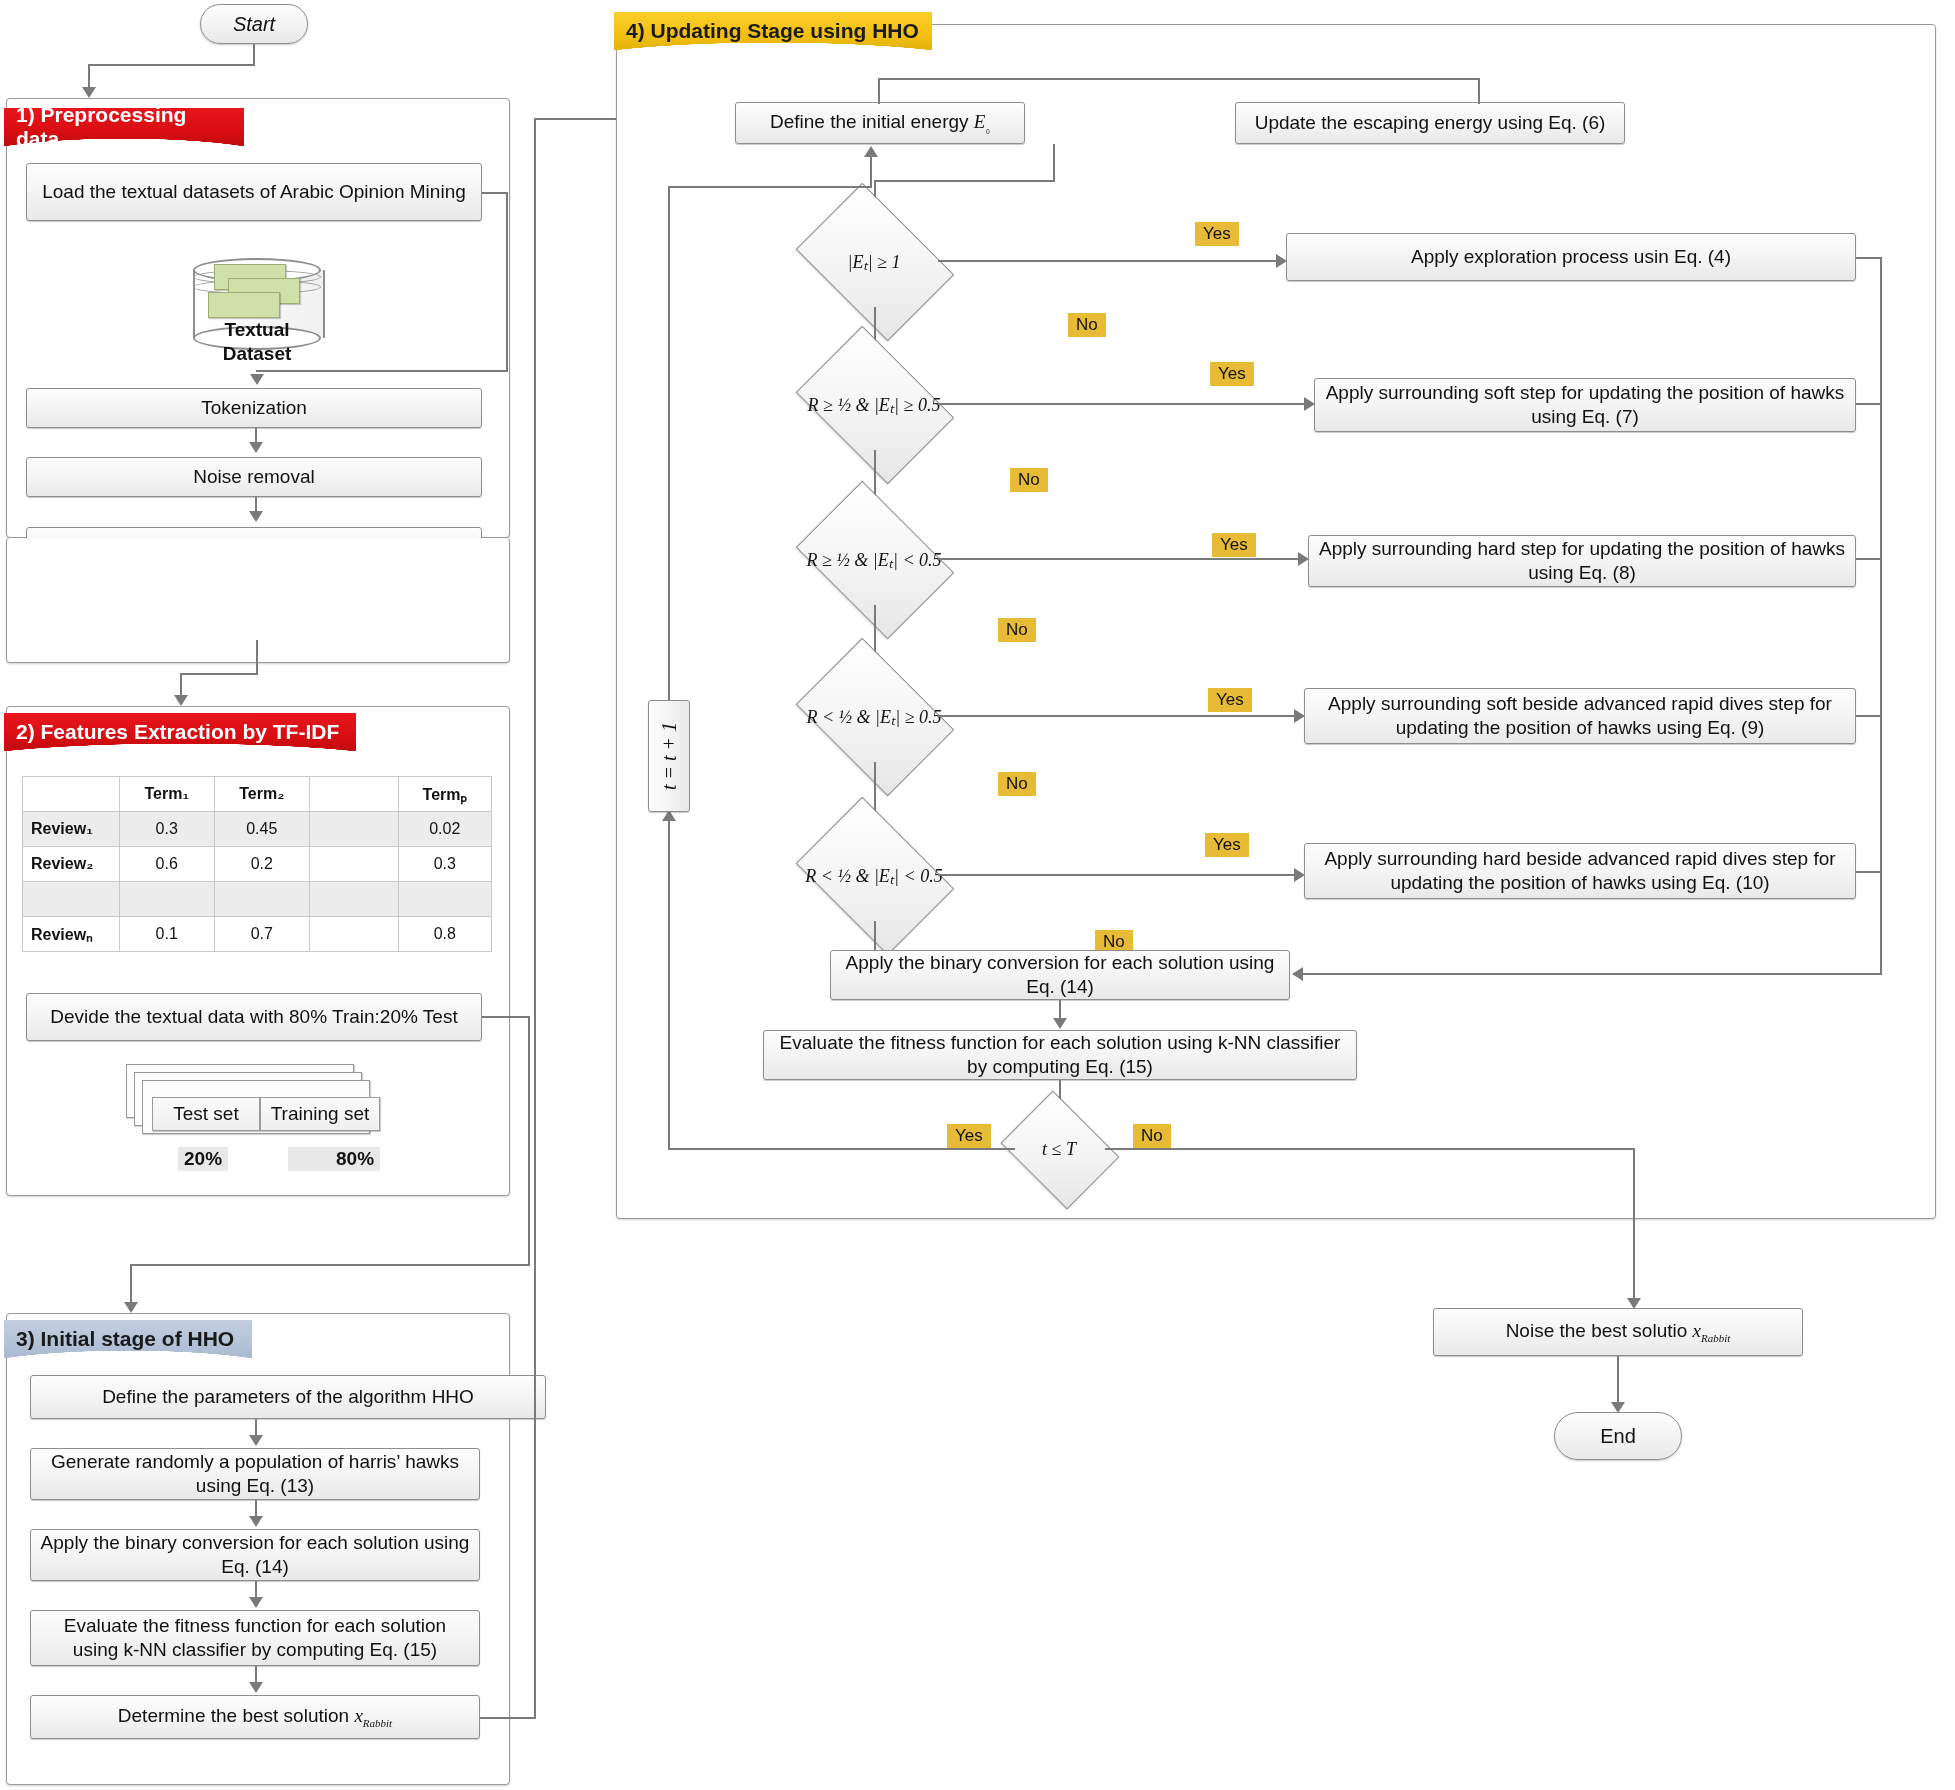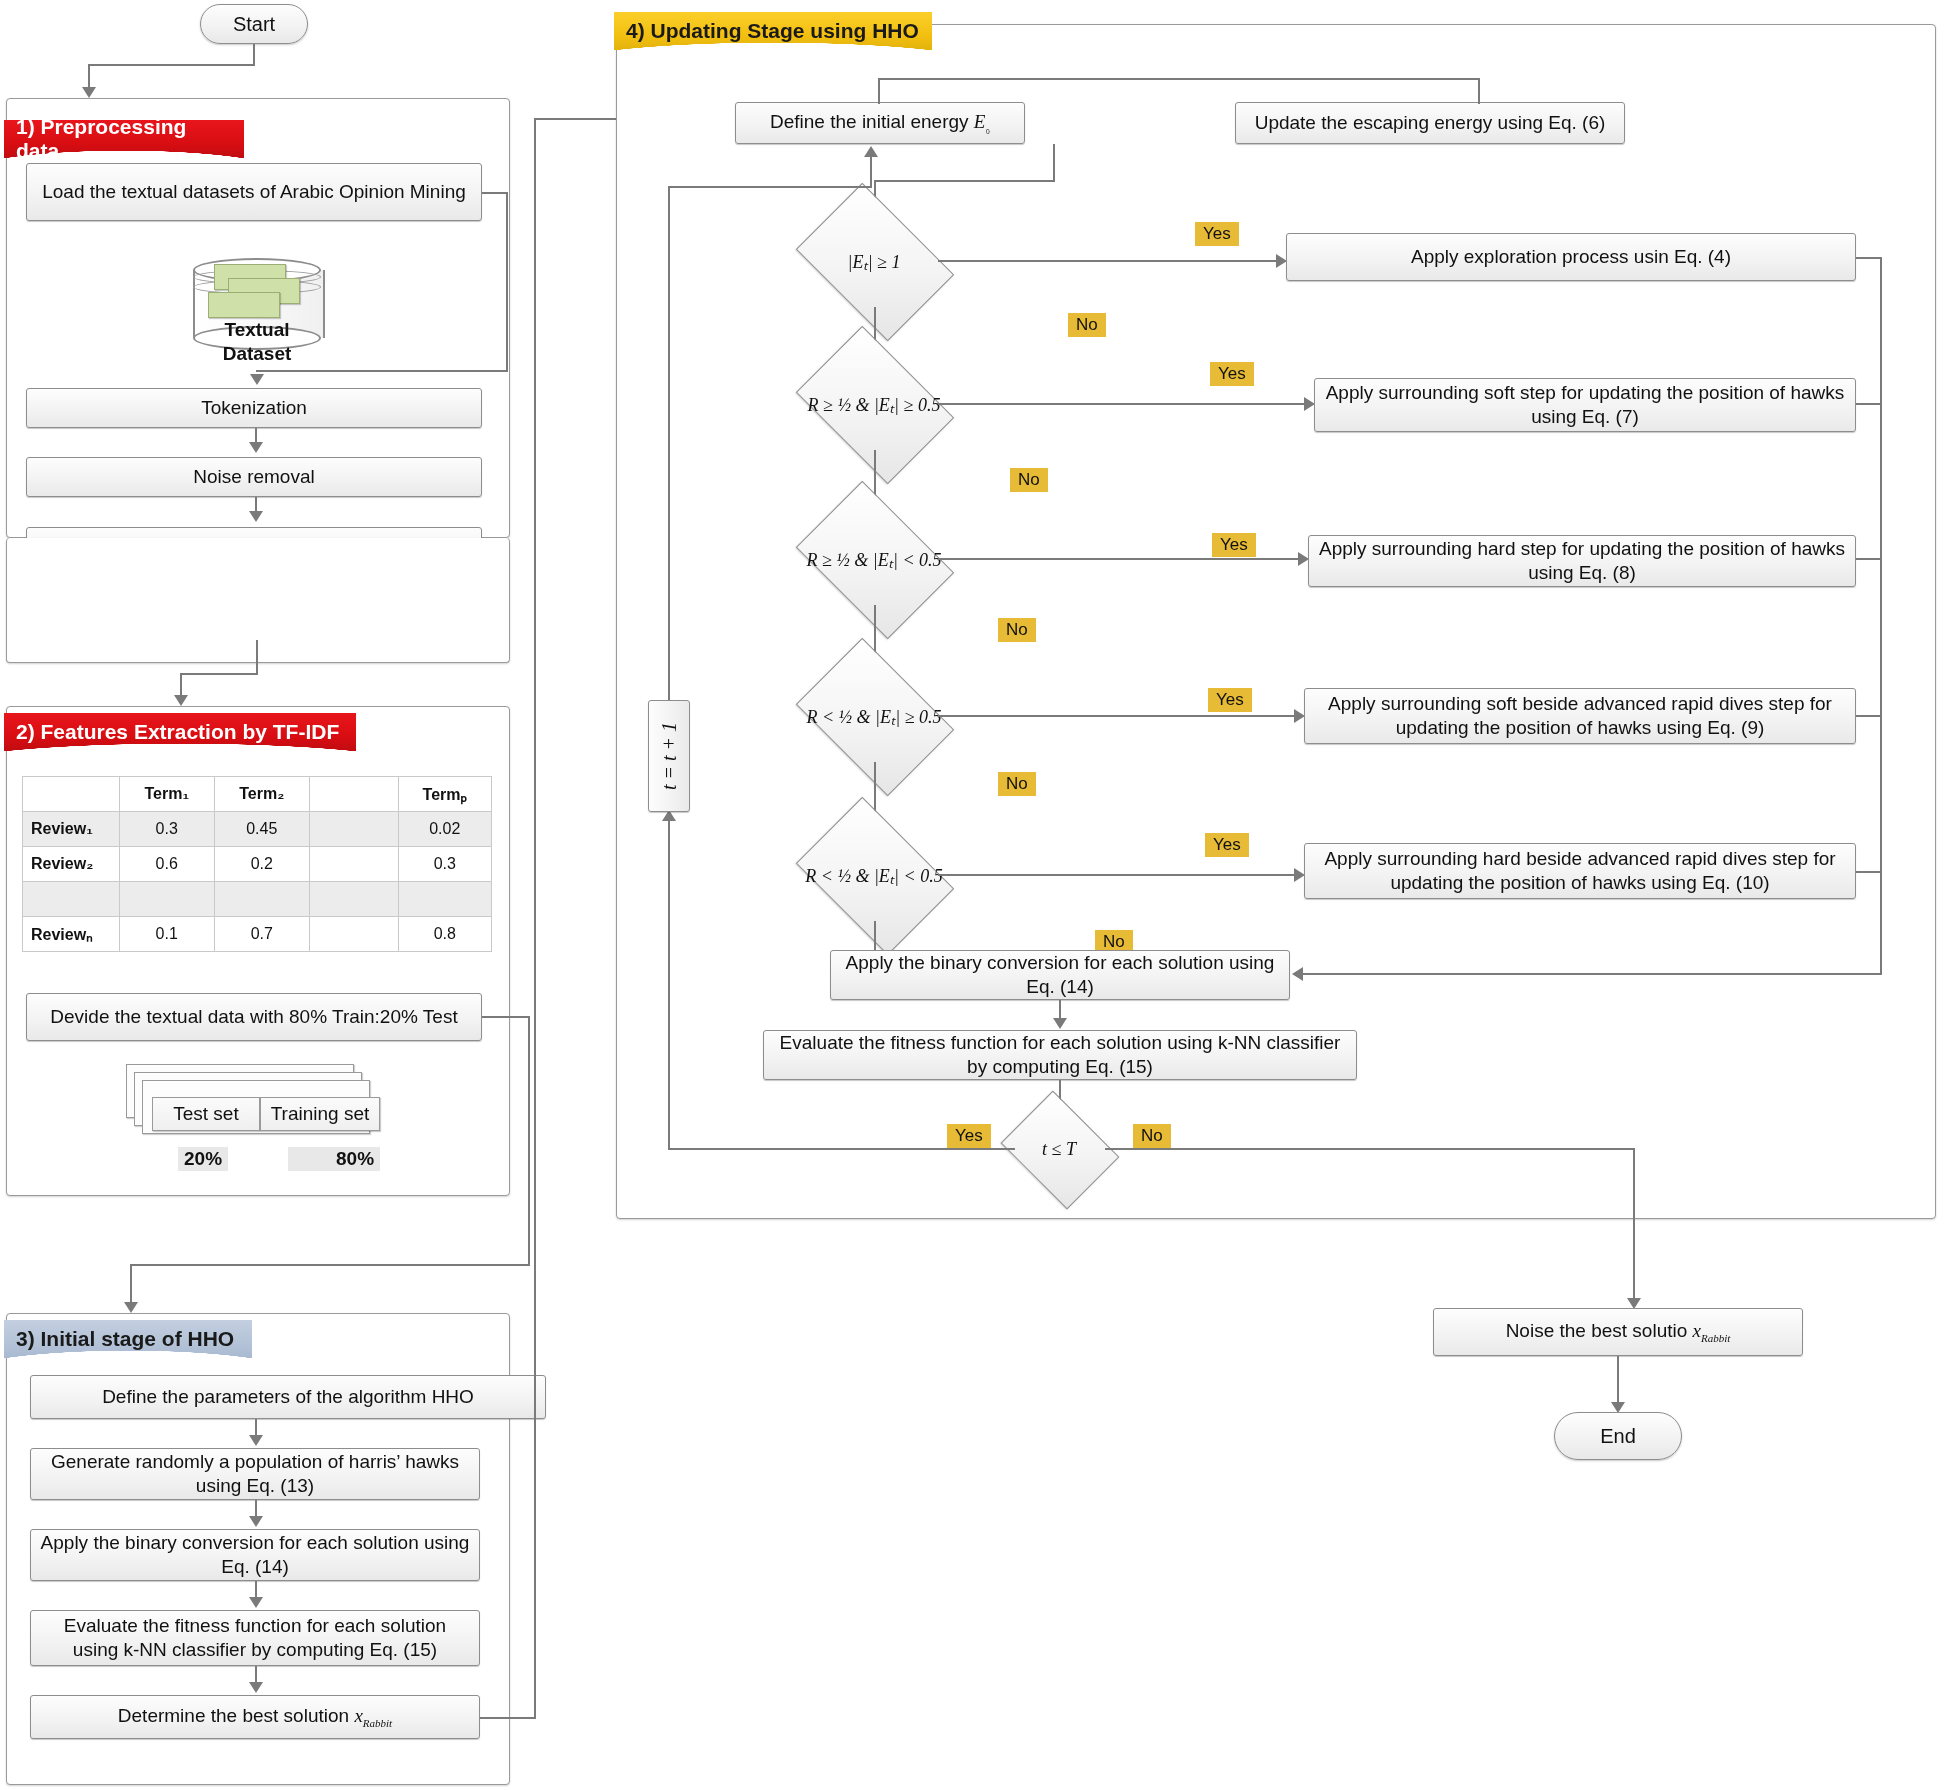--- a/index.html
+++ b/index.html
@@ -111,31 +111,31 @@
   }
   .vbox span{writing-mode:vertical-rl;transform:rotate(180deg);font-style:italic;
              font-family:"Liberation Serif",serif;font-size:20px;white-space:nowrap;}
   .ital{font-style:italic;font-family:"Liberation Serif",serif;}
 </style>
 </head>
 <body>
 
 <div id="canvas">
 
-  <div class="term" style="left:200px;top:4px;width:108px;height:40px;">
+  <div class="term" style="left:200px;top:4px;width:108px;height:40px;font-style:italic;">
     <span>Start</span>
   </div>
 
   <div class="ln lnv" style="left:253px;top:44px;height:22px;"></div>
   <div class="ln lnh" style="left:88px;top:64px;width:167px;"></div>
   <div class="ln lnv" style="left:88px;top:64px;height:25px;"></div>
   <div class="ar down" style="left:82px;top:87px;"></div>
 
   <div class="panel" style="left:6px;top:98px;width:504px;height:440px;"></div>
-  <div class="ribbon red" style="left:4px;top:120px;width:240px;height:44px;justify-content:flex-end;">
+  <div class="ribbon red" style="left:4px;top:108px;width:240px;height:44px;justify-content:flex-end;">
     <span>1) Preprocessing data</span>
   </div>
 
   <div class="box" style="left:26px;top:163px;width:456px;height:58px;">
     <span>Load the textual datasets of Arabic Opinion Mining</span>
   </div>
 
   <div class="cyl" style="left:193px;top:258px;width:128px;height:92px;">
     <div class="body"></div>
     <div class="bot"></div>

